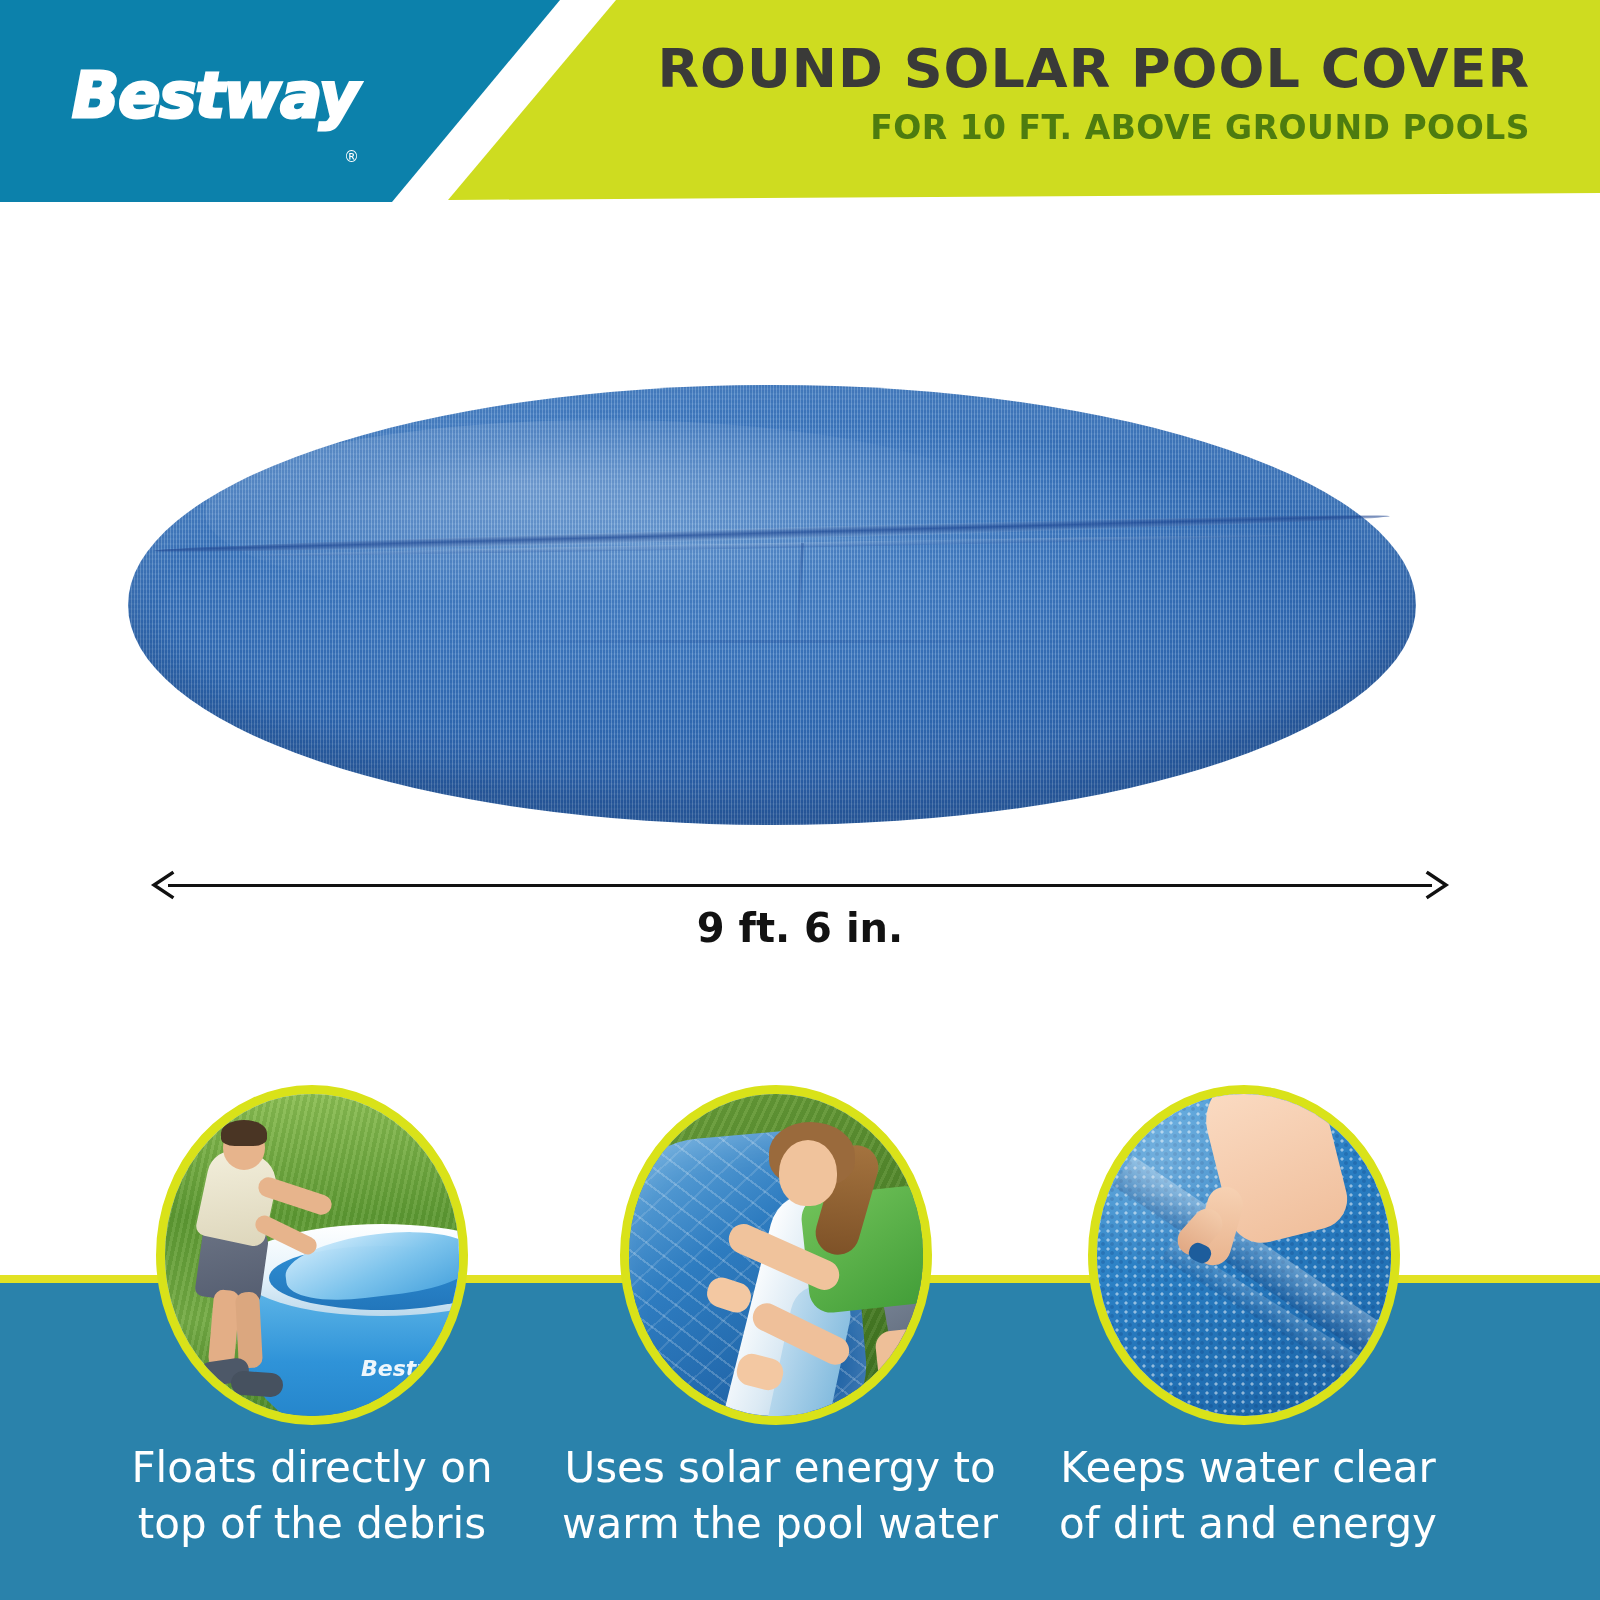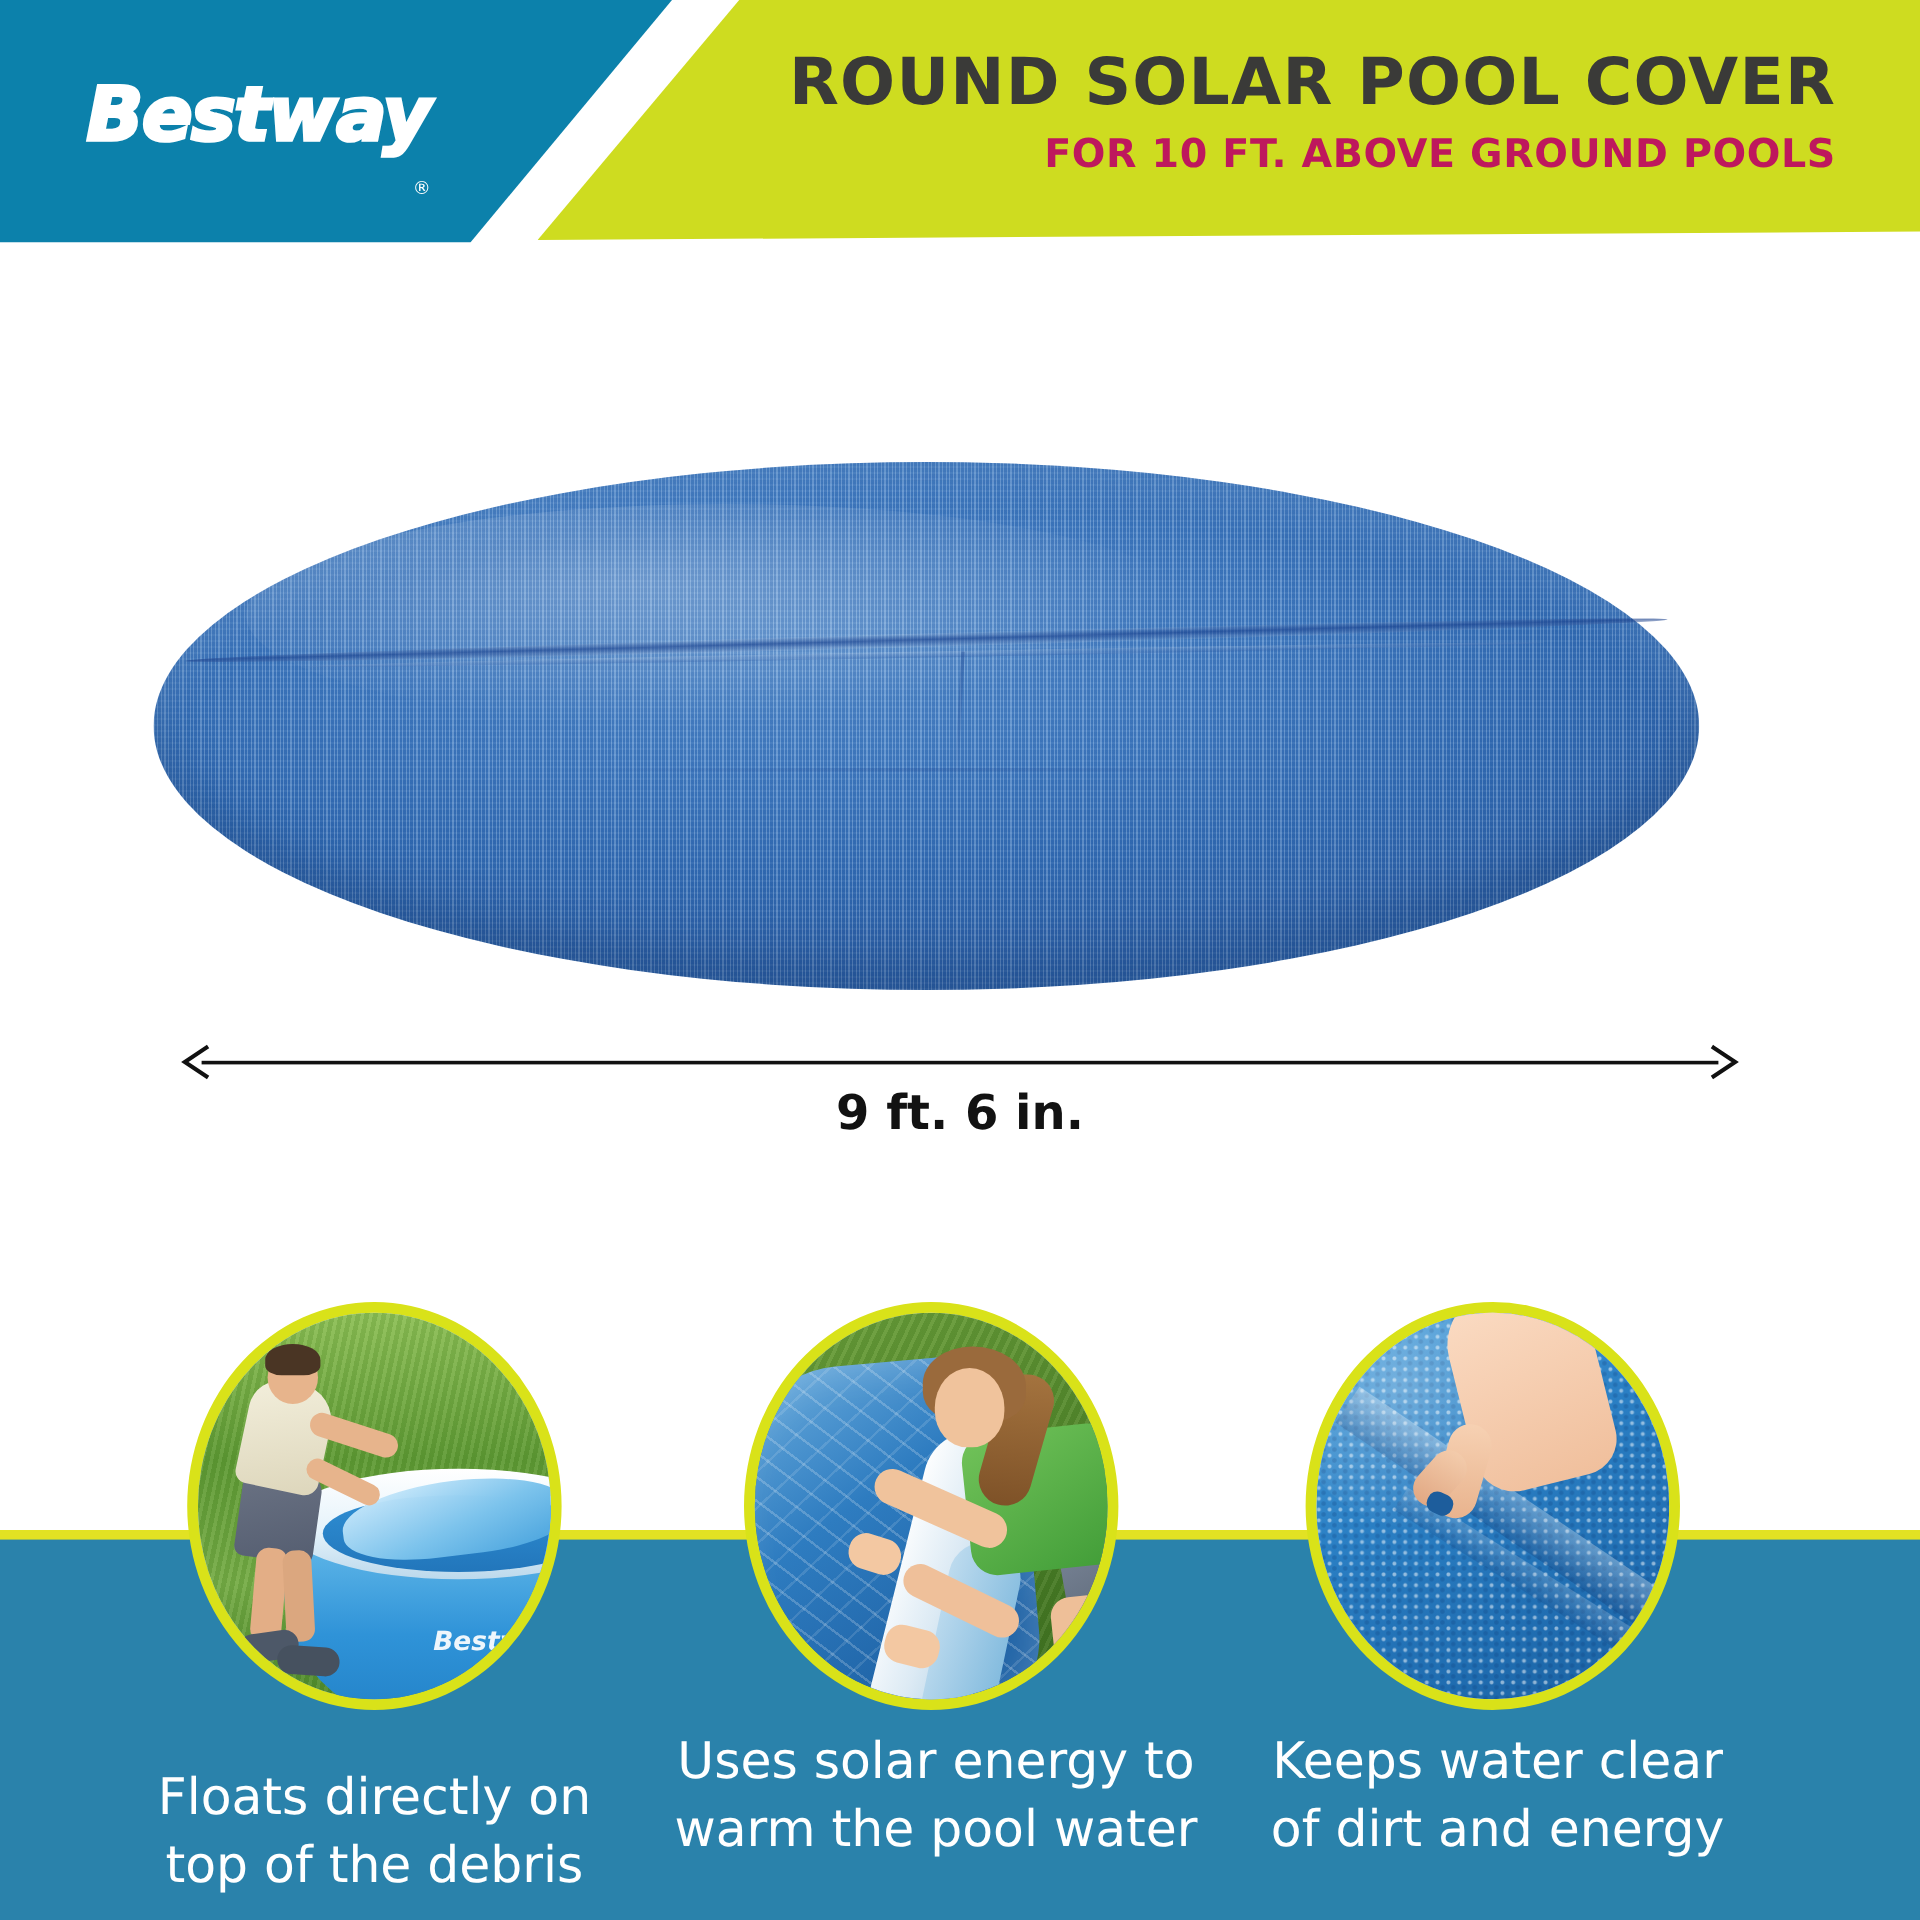--- a/index.html
+++ b/index.html
@@ -15,21 +15,21 @@
   .logo{position:absolute;left:72px;top:52px;width:300px;height:88px;}
   .logo-text{font-family:"DejaVu Sans",sans-serif;font-style:italic;font-weight:bold;
              font-size:62px;letter-spacing:-1px;color:#ffffff;line-height:88px;
              -webkit-text-stroke:3px #ffffff;paint-order:stroke fill;
              text-shadow:0 0 0 #fff;}
   .logo-reg{position:absolute;left:272px;top:96px;font-size:15px;color:#ffffff;font-family:"DejaVu Sans",sans-serif;}
   .hdr-titles{position:absolute;right:70px;top:38px;text-align:right;width:1000px;}
   .hdr-title{font-family:"DejaVu Sans",sans-serif;font-weight:bold;font-size:54px;
              letter-spacing:1px;color:#3a3a38;line-height:62px;white-space:nowrap;}
   .hdr-sub{font-family:"DejaVu Sans",sans-serif;font-weight:bold;font-size:33px;
-           letter-spacing:0.5px;color:#be185d;line-height:44px;margin-top:6px;white-space:nowrap;}
+           letter-spacing:0.5px;color:#4d7c0f;line-height:44px;margin-top:6px;white-space:nowrap;}
 
   
   .hero{position:absolute;left:0;top:205px;width:1328px;height:855px;}
   .cover-wrap{position:absolute;left:128px;top:180px;width:1288px;height:440px;}
   .cover{position:absolute;inset:0;border-radius:50%;
          background:
            repeating-linear-gradient(90deg,rgba(255,255,255,.19) 0 1px,rgba(18,60,130,.15) 1px 3px),
            repeating-linear-gradient(0deg,rgba(255,255,255,.05) 0 2px,rgba(20,62,132,.05) 2px 5px),
            radial-gradient(ellipse 70% 60% at 42% 34%,#5a93d2 0%,#4480c6 42%,#3570b8 74%,#2f63a8 100%);
          box-shadow:inset 0 -18px 36px rgba(20,55,110,.30), inset 0 14px 30px rgba(150,195,240,.22);}
@@ -141,21 +141,21 @@
         background:linear-gradient(168deg,#fbdcc4,#f0bf9c);transform:rotate(-14deg);}
   .p3-finger{position:absolute;left:104px;top:92px;width:36px;height:80px;border-radius:18px;
         background:linear-gradient(168deg,#f7d2b4,#e8b28c);transform:rotate(16deg);}
   .p3-thumb{position:absolute;left:88px;top:112px;width:30px;height:52px;border-radius:16px;
         background:linear-gradient(168deg,#f4cdad,#e0a681);transform:rotate(42deg);}
   .p3-pinch{position:absolute;left:92px;top:150px;width:22px;height:18px;border-radius:8px;background:#1d5d9c;transform:rotate(24deg);}
 
   .caps{position:absolute;left:0;top:1440px;width:1600px;height:160px;}
   .cap{position:absolute;width:480px;text-align:center;color:#ffffff;
        font-family:"DejaVu Sans",sans-serif;font-size:42px;line-height:56px;font-weight:400;}
-  .c1{left:72px;margin-top:30px;} .c2{left:540px;} .c3{left:1008px;text-align:center;}
+  .c1{left:72px;} .c2{left:540px;} .c3{left:1008px;text-align:center;}
 </style>
 </head>
 <body>
 
 <div id="page">
 
   <div class="header">
     <div class="hdr-teal"></div>
     <div class="hdr-lime"></div>
 

